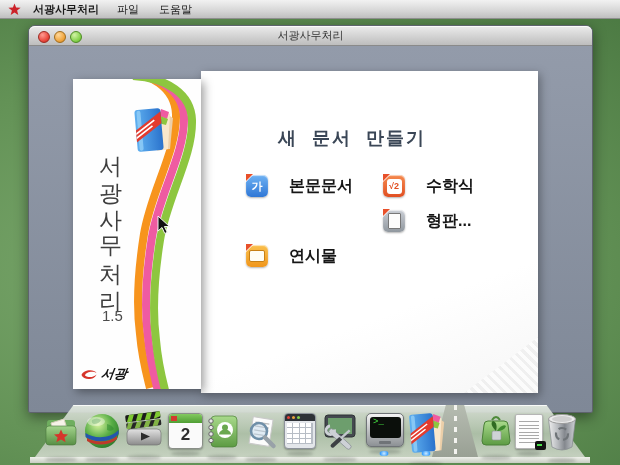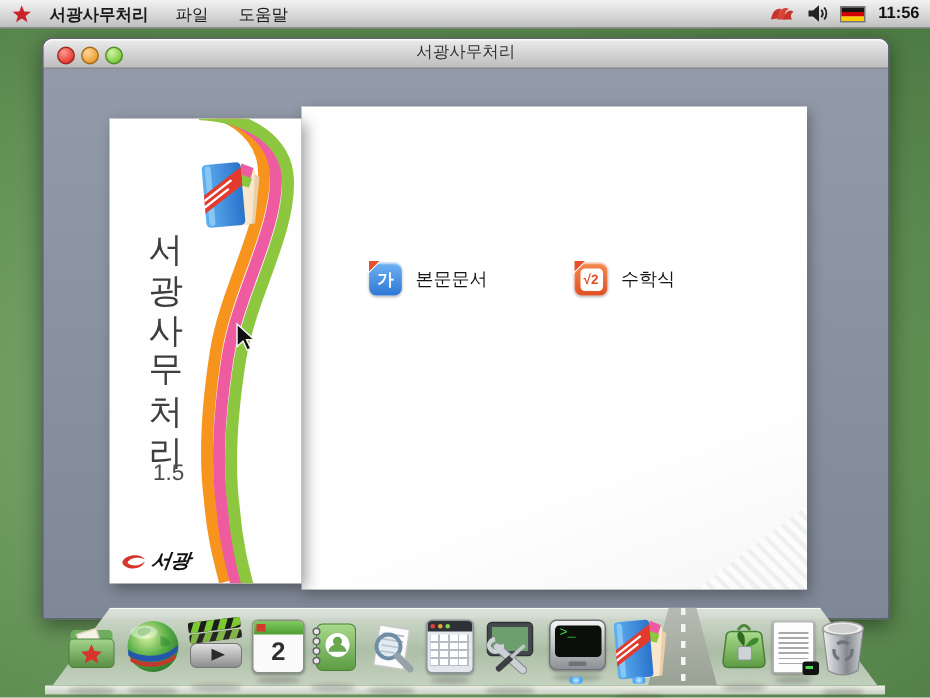--- a/index.html
+++ b/index.html
@@ -44,21 +44,21 @@
   .v-title{position:absolute;left:26px;top:60px;writing-mode:vertical-rl;text-orientation:upright;
     font-size:23px;line-height:1;letter-spacing:4px;color:#3e3e3e;}
   .version{position:absolute;left:29px;top:228px;font-size:15px;color:#4c4c4c;}
   .side-logo{position:absolute;left:6px;top:286px;display:flex;align-items:center;gap:2px;}
   .side-logo .logo-text{font-size:13px;font-weight:bold;font-style:italic;color:#111;transform:skewX(-8deg);}
   .book-lg{position:absolute;left:58px;top:26px;}
   
   .dlg-heading{position:absolute;left:26px;top:55px;width:250px;text-align:center;
     font-size:18px;font-weight:bold;color:#3a4656;letter-spacing:2px;word-spacing:7px;}
   .opt-row{position:absolute;display:flex;align-items:center;gap:9px;}
-  .opt-label{font-size:12px;font-weight:normal;color:#161616;}
+  .opt-label{font-size:16px;font-weight:bold;color:#161616;margin-left:12px;}
   .opt-icon{width:22px;height:22px;border-radius:5px;position:relative;flex:0 0 auto;
     box-shadow:inset 0 1px 1px rgba(255,255,255,.65),0 1px 2px rgba(0,0,0,.3);}
   .fold{position:absolute;left:-1px;top:-1px;width:0;height:0;
     border-top:9px solid #ffffff;border-right:9px solid transparent;}
   .fold:after{content:"";position:absolute;left:1px;top:-9px;width:0;height:0;
     border-top:7px solid #e8502a;border-right:7px solid transparent;}
   .icon-doc{background:linear-gradient(#6fb2f3,#2f77d6);color:#fff;font-size:11px;font-weight:bold;
     display:flex;align-items:center;justify-content:center;}
   .icon-math{background:linear-gradient(#f58a4e,#e14f22);display:flex;align-items:center;justify-content:center;}
   .icon-math .inner{width:15px;height:15px;background:#fff;border-radius:3px;color:#e14f22;
@@ -182,63 +182,61 @@
 
 <div class="menubar">
   <div class="left">
     <svg width="13" height="13" viewBox="0 0 13 13">
       <polygon points="6.5,0.5 8.1,4.6 12.6,4.8 9.1,7.6 10.3,11.9 6.5,9.4 2.7,11.9 3.9,7.6 0.4,4.8 4.9,4.6" fill="#cc2229"></polygon>
     </svg>
     <span class="app-menu">서광사무처리</span>
     <span class="menu-item">파일</span>
     <span class="menu-item">도움말</span>
   </div>
-  <div class="right">
-    <svg width="17" height="12" viewBox="0 0 17 12">
-      <path d="M1 10 C2 4 5 2 8 3 C6 5 6 7 7 9 Z" fill="#c6362c"></path>
-      <path d="M5 10 C6 3 10 1 13 3 C10 4 10 7 11 10 Z" fill="#d8443a"></path>
-      <path d="M9 10 C11 4 14 3 16 5 C14 6 14 8 15 10 Z" fill="#c6362c"></path>
-    </svg>
-    <svg width="14" height="12" viewBox="0 0 14 12">
-      <path d="M1 4 h3 l4 -3.5 v11 L4 8 H1 z" fill="#222"></path>
-      <path d="M9.5 3.5 a4 4 0 0 1 0 5 M11.5 2 a6.5 6.5 0 0 1 0 8" stroke="#222" stroke-width="1.3" fill="none"></path>
-    </svg>
-    <span class="de-flag">
-      <i style="background:#151515"></i>
-        <i style="background:#d00000"></i>
-        <i style="background:#ffce00"></i>
-    </span>
-    <span class="clock">11:56</span>
-  </div>
 </div>
 
 <div class="window">
   <div class="titlebar">
     <span class="tl-btn tl-red"></span>
     <span class="tl-btn tl-orange"></span>
     <span class="tl-btn tl-green"></span>
     <span class="win-title">서광사무처리</span>
   </div>
 
   <div class="panel-right">
     <div class="corner-tex"></div>
+    <div class="dlg-heading">새 문서 만들기</div>
 
     <div class="opt-row" style="left:45px;top:104px">
       <span class="opt-icon icon-doc">
           <i class="fold"></i>
           <span>가</span>
         </span>
       <span class="opt-label">본문문서</span>
     </div>
     <div class="opt-row" style="left:182px;top:104px">
       <span class="opt-icon icon-math">
           <i class="fold"></i>
           <span class="inner">√2</span>
         </span>
       <span class="opt-label">수학식</span>
+    </div>
+    <div class="opt-row" style="left:182px;top:139px">
+      <span class="opt-icon icon-tmpl">
+          <i class="fold"></i>
+          <span class="page"></span>
+        </span>
+      <span class="opt-label">형판...</span>
+    </div>
+    <div class="opt-row" style="left:45px;top:174px">
+      <span class="opt-icon icon-pres">
+          <i class="fold"></i>
+          <span class="screen"></span>
+        </span>
+      <span class="opt-label">연시물</span>
     </div>
 
   </div>
 
   <div class="panel-left">
     <svg class="ribbon" width="128" height="310" viewBox="0 0 128 310">
       <g fill="none" stroke-width="8">
         <path d="M52,-6 C86,-4 110,12 111,38 C112,75 86,115 79,158 C73,196 71,228 75,258 C77,282 81,296 85,312" stroke="#f7941d" transform="translate(-8,-3)"></path>
         <path d="M52,-6 C86,-4 110,12 111,38 C112,75 86,115 79,158 C73,196 71,228 75,258 C77,282 81,296 85,312" stroke="#ef5ba1"></path>
         <path d="M52,-6 C86,-4 110,12 111,38 C112,75 86,115 79,158 C73,196 71,228 75,258 C77,282 81,296 85,312" stroke="#8dc63f" transform="translate(8,3)"></path>

